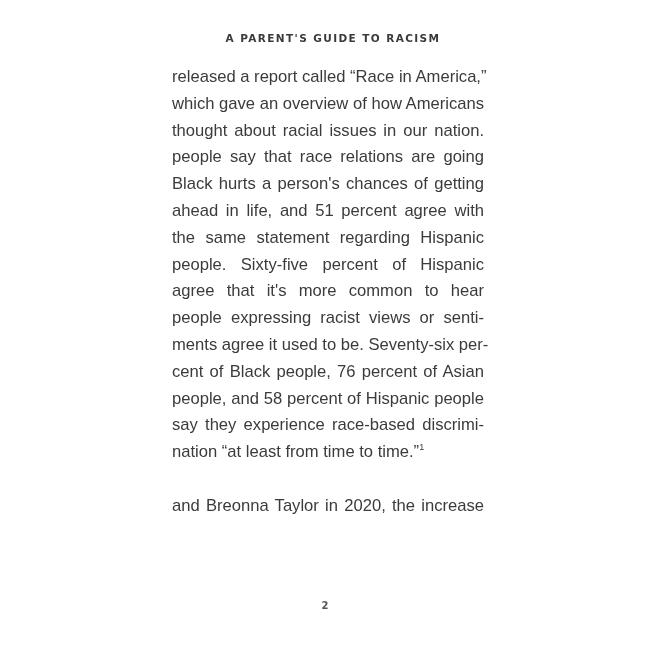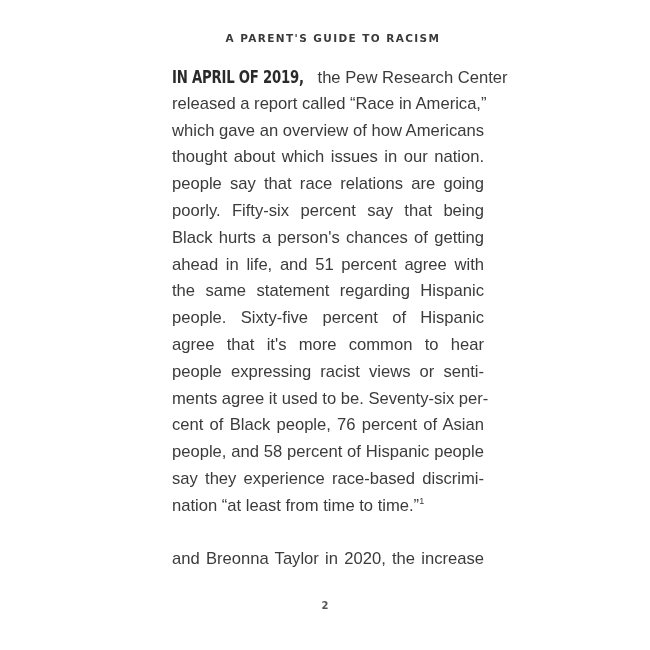--- a/index.html
+++ b/index.html
@@ -28,26 +28,24 @@
     font-family: "DejaVu Sans", sans-serif; font-weight: bold; font-size: 10px; color: #555;
   }
 </style>
 </head>
 <body>
 
 <div class="running-head">A PARENT'S GUIDE TO RACISM</div>
 
 <div class="body-text">
   <div>
-    <span class="line"><span class="lead-in">IN APRIL OF 2019,</span><span> the Pew Research Center</span></span>
     <span class="line">released a report called “Race in America,”</span>
     <span class="line">which gave an overview of how Americans</span>
-    <span class="line">thought about which issues in our nation.</span>
+    <span class="line">thought about racial issues in our nation.</span>
     <span class="line">people say that race relations are going</span>
-    <span class="line">poorly. Fifty-six percent say that being</span>
     <span class="line">Black hurts a person's chances of getting</span>
     <span class="line">ahead in life, and 51 percent agree with</span>
     <span class="line">the same statement regarding Hispanic</span>
     <span class="line">people. Sixty-five percent of Hispanic</span>
     <span class="line">agree that it's more common to hear</span>
     <span class="line">people expressing racist views or senti-</span>
     <span class="line">ments agree it used to be. Seventy-six per-</span>
     <span class="line">cent of Black people, 76 percent of Asian</span>
     <span class="line">people, and 58 percent of Hispanic people</span>
     <span class="line">say they experience race-based discrimi-</span>

